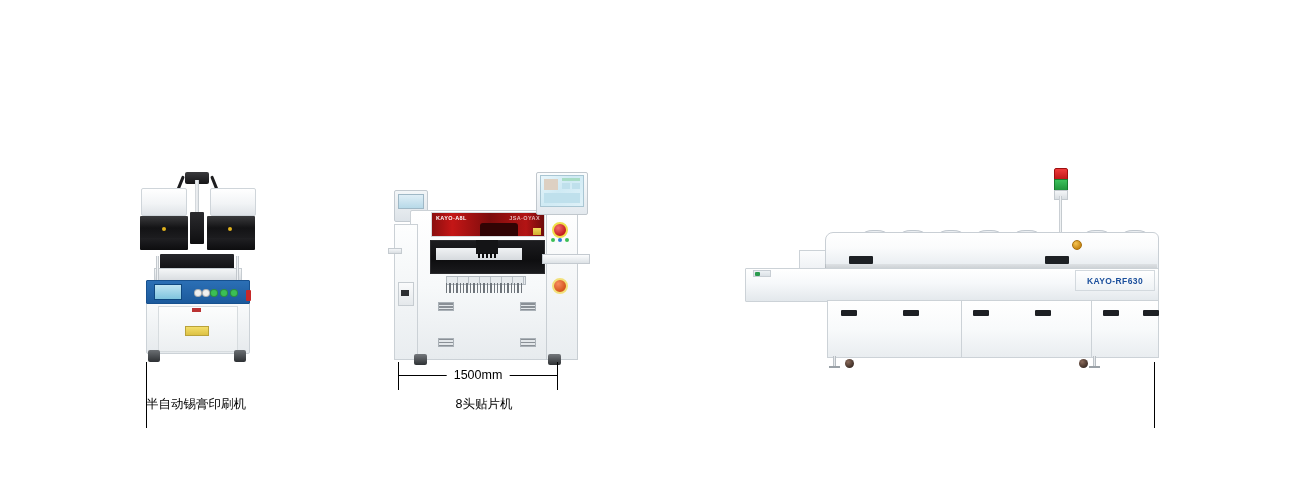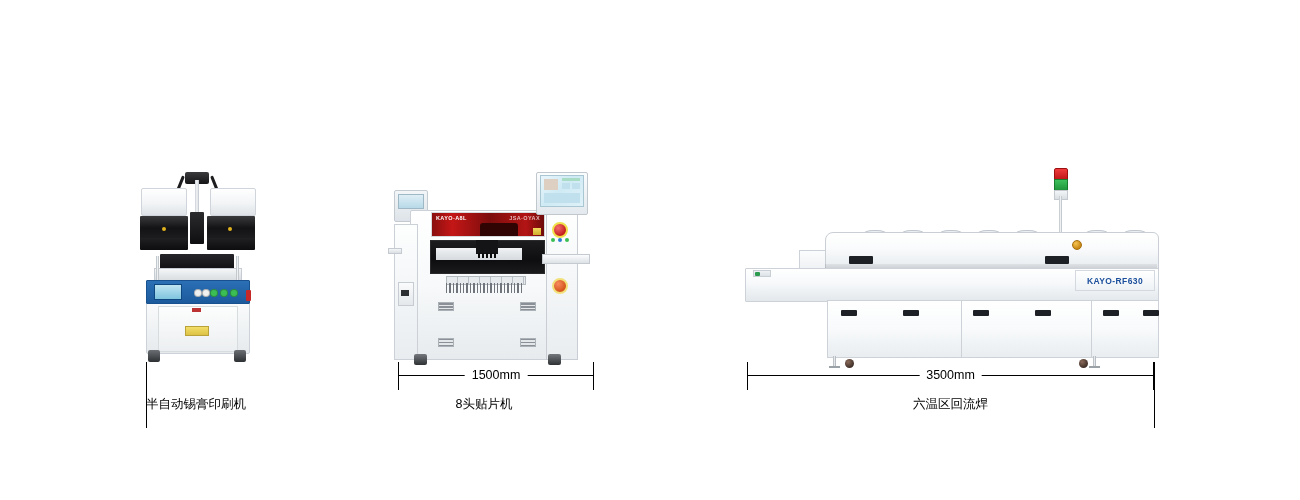--- a/index.html
+++ b/index.html
@@ -765,33 +765,26 @@
         <span class="wheel"></span>
       </div>
     <div class="m3-caster" style="left:334px;">
         <span class="wheel"></span>
       </div>
     <div class="m3-leg" style="left:348px;"></div>
   </div>
 
   <div class="machine-caption" style="left:146px;top:396px;width:95px;">半自动锡膏印刷机</div>
 
-  <div class="dim" style="left:398px;top:362px;width:196px;">
+  <div class="dim" style="left:398px;top:362px;width:160px;">
     <span class="tick left"></span>
     <span class="tick right"></span>
     <span class="bar"></span>
     <span class="dim-label">1500mm</span>
   </div>
   <div class="machine-caption" style="left:398px;top:396px;width:172px;">8头贴片机</div>
 
-  <div class="dim" style="left:747px;top:362px;width:407px;">
-    <span class="tick left"></span>
-    <span class="tick right"></span>
-    <span class="bar"></span>
-    <span class="dim-label">3500mm</span>
-  </div>
-  <div class="machine-caption" style="left:747px;top:396px;width:407px;">六温区回流焊</div>
 
   <div class="ext-tick" style="left:146px;top:362px;height:66px;"></div>
   <div class="ext-tick" style="left:1154px;top:362px;height:66px;"></div>
 
 
 </div>
 
 </body></html>

